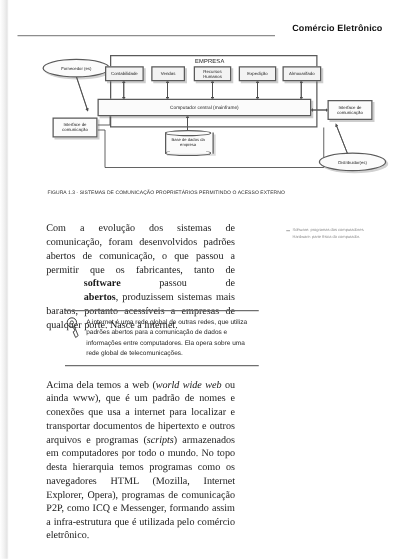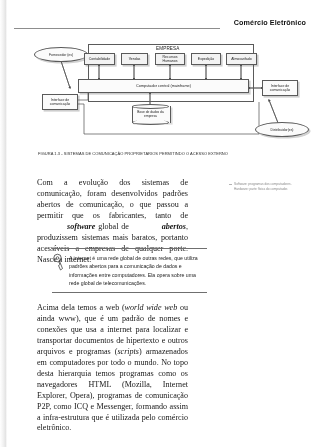--- a/index.html
+++ b/index.html
@@ -50,21 +50,21 @@
   
   .caption{position:absolute;left:38px;top:151px;width:200px;
     font-family:"Liberation Sans",sans-serif;font-size:4px;line-height:1.45;
     color:#2c2c2c;letter-spacing:.05px;}
 
   
   .body-col{position:absolute;left:37px;width:151px;font-size:8.1px;line-height:1.355;
     text-align:justify;color:#171717;}
   #para1{top:178px;}
   #para3{top:303px;}
-  .body-col b{font-weight:bold;font-style:italic;margin-left:30px;}
+  .body-col b{font-weight:bold;margin-left:30px;}
   .body-col i{font-style:italic;}
 
   
   .margin-note{position:absolute;left:234px;top:182px;width:78px;
     font-family:"Liberation Sans",sans-serif;font-size:3.2px;line-height:1.55;
     color:#8a8a8a;}
   .margin-note .dash{position:absolute;left:-5px;top:2.2px;width:3px;height:0.6px;background:#b4b4b4;}
 
   
   .callout{position:absolute;left:52px;top:248px;width:155px;}
@@ -179,21 +179,21 @@
     </div>
 
     <div class="ellipse" style="left:233px;top:80px;width:52px;height:13px;">
       <span>Distribuidor(es)</span>
     </div>
   </div>
 
   <div class="caption">FIGURA 1.3 - SISTEMAS DE COMUNICAÇÃO PROPRIETÁRIOS PERMITINDO O ACESSO EXTERNO</div>
 
   <div class="body-col" id="para1">
-    <span>Com a evolução dos sistemas de comunicação, foram desenvolvidos padrões abertos de comunicação, o que passou a permitir que os fabricantes, tanto de </span><b>software</b><span> global de </span><b>abertos</b><span>, produzissem sistemas mais baratos, portanto acessíveis a empresas de qualquer porte. Nasce a internet.</span>
+    <span>Com a evolução dos sistemas de comunicação, foram desenvolvidos padrões abertos de comunicação, o que passou a permitir que os fabricantes, tanto de </span><b>software</b><span> passou de </span><b>abertos</b><span>, produzissem sistemas mais baratos, portanto acessíveis a empresas de qualquer porte. Nasce a internet.</span>
   </div>
 
   <div class="margin-note">
     <span class="dash"></span>
     <div>Software: programas dos computadores.</div>
     <div>Hardware: parte física do computador.</div>
   </div>
 
   <div class="callout">
     <div class="rule"></div>

